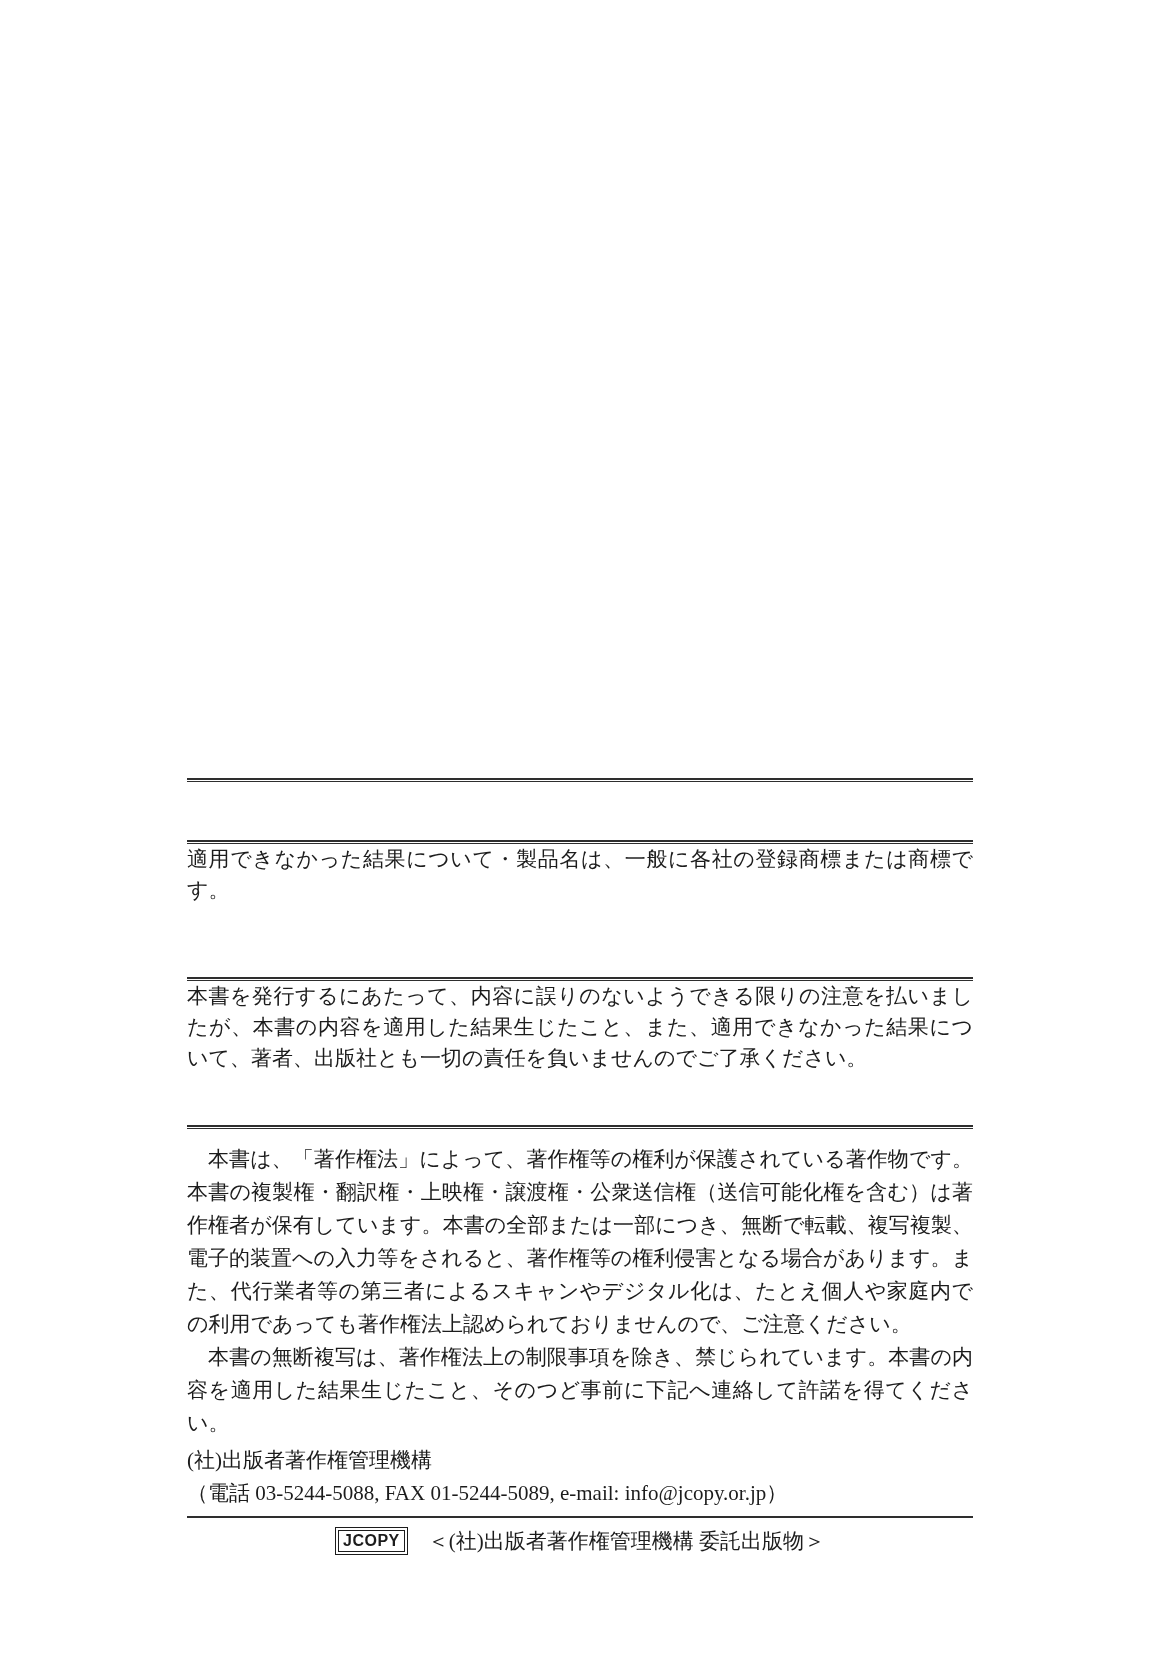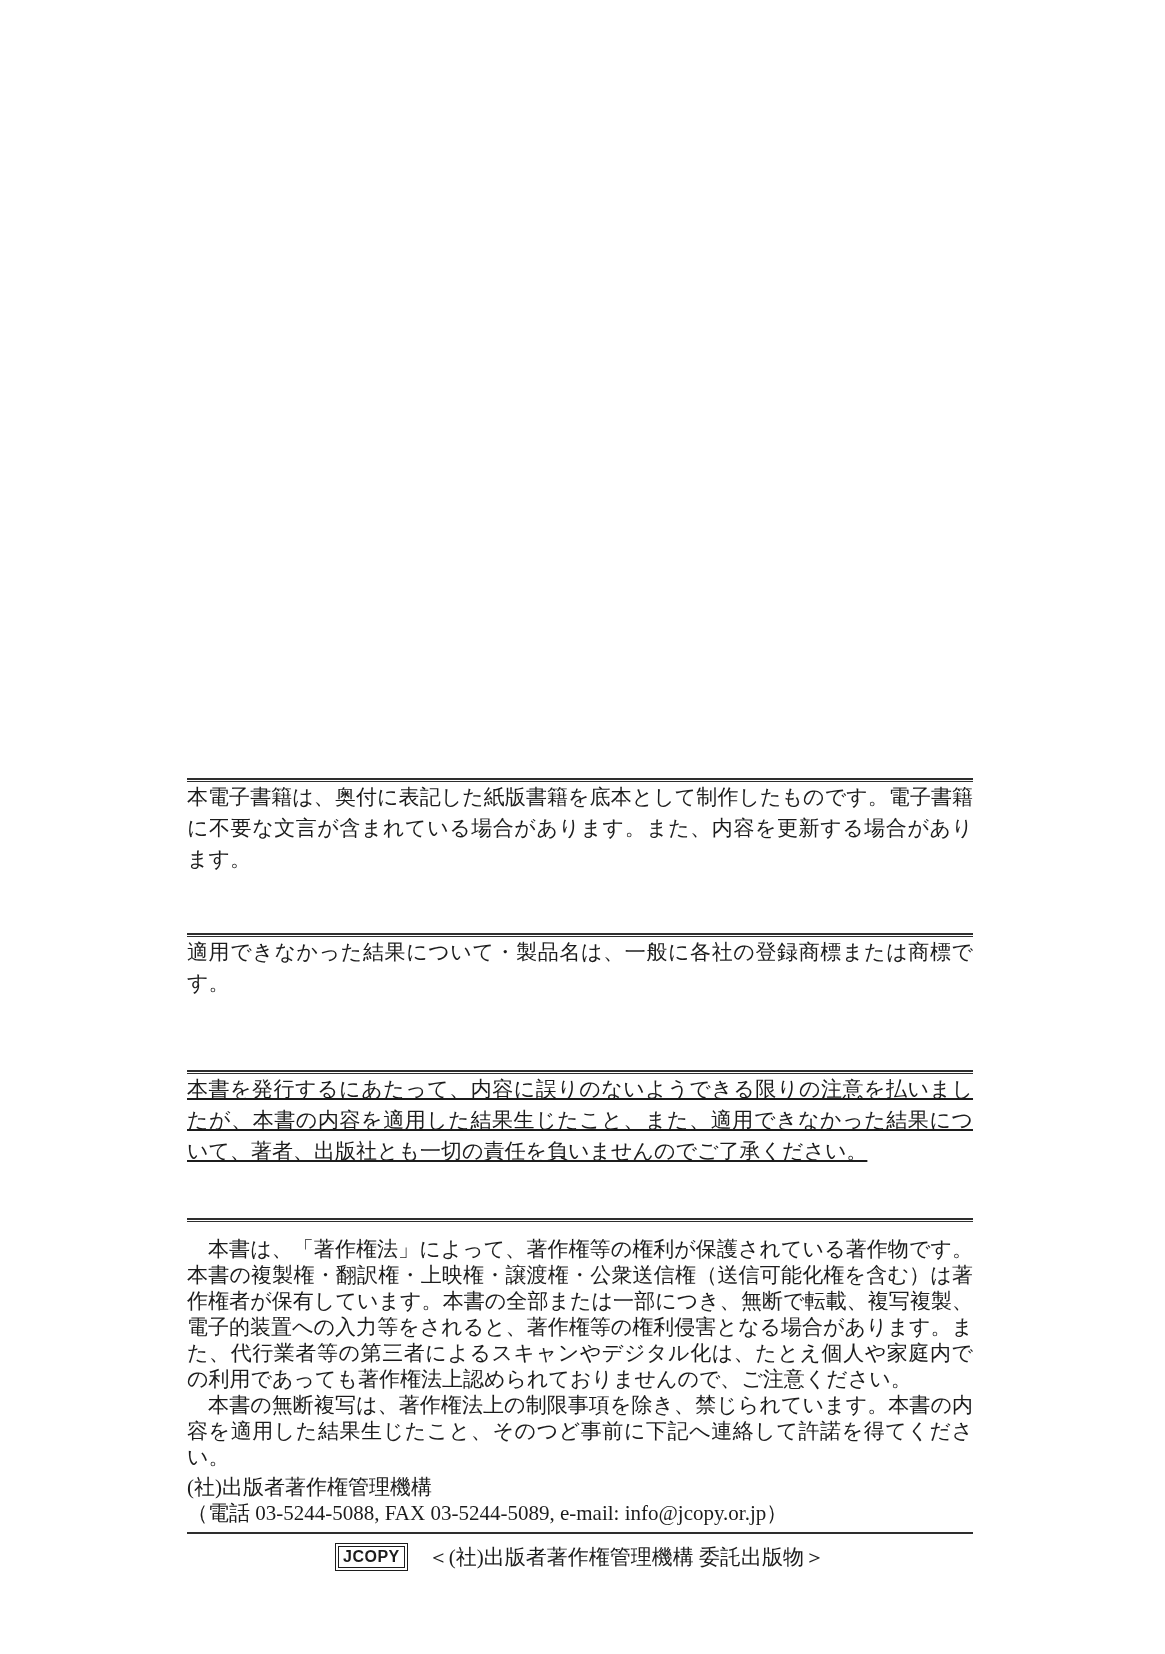--- a/index.html
+++ b/index.html
@@ -43,26 +43,26 @@
 
   p.notice {
     margin: 0;
     font-size: 21px;
     line-height: 31px;
     text-align: justify;
     text-justify: inter-character;
   }
   .notice-1 { margin-top: 15px; }
   .notice-2 { margin-top: 20px; line-height: 33px; }
-  .notice-3 { margin-top: 18px; line-height: 33px; text-decoration: underline; }
+  .notice-3 { margin-top: 18px; line-height: 33px; }
 
   .copyright {
     margin-top: 14px;
     font-size: 21px;
-    line-height: 26px;
+    line-height: 33px;
   }
   .copyright p {
     margin: 0;
     text-align: justify;
     text-justify: inter-character;
     white-space: pre-wrap;
   }
   .copyright p.center {
     white-space: normal;
   }
@@ -89,34 +89,33 @@
     color: #1c1c1c;
   }
 </style>
 </head>
 <body>
 
 <div class="page">
   <div class="content">
 
     <div class="rule double rule-1"></div>
-    <p class="notice notice-1">本電子書籍は、奥付に表記した紙版書籍を底本として制作したものです。電子書籍に不要な文言が含まれている場合があります。また、内容を更新する場合があります。</p>
 
     <div class="rule double rule-2"></div>
     <p class="notice notice-2">適用できなかった結果について・製品名は、一般に各社の登録商標または商標です。</p>
 
     <div class="rule double rule-3"></div>
     <p class="notice notice-3">本書を発行するにあたって、内容に誤りのないようできる限りの注意を払いましたが、本書の内容を適用した結果生じたこと、また、適用できなかった結果について、著者、出版社とも一切の責任を負いませんのでご了承ください。</p>
 
     <div class="rule double rule-4"></div>
     <div class="copyright">
       <p>　本書は、「著作権法」によって、著作権等の権利が保護されている著作物です。本書の複製権・翻訳権・上映権・譲渡権・公衆送信権（送信可能化権を含む）は著作権者が保有しています。本書の全部または一部につき、無断で転載、複写複製、電子的装置への入力等をされると、著作権等の権利侵害となる場合があります。また、代行業者等の第三者によるスキャンやデジタル化は、たとえ個人や家庭内での利用であっても著作権法上認められておりませんので、ご注意ください。</p>
       <p>　本書の無断複写は、著作権法上の制限事項を除き、禁じられています。本書の内容を適用した結果生じたこと、そのつど事前に下記へ連絡して許諾を得てください。</p>
       <p class="center org">(社)出版者著作権管理機構</p>
-      <p class="center contact">（電話 03-5244-5088, FAX 03-5244-5089, e-mail: info@jcopy.or.jp）</p>
+      <p class="center contact">（電話 03-5244-5088, FAX 01-5244-5089, e-mail: info@jcopy.or.jp）</p>
     </div>
 
     <div class="rule single rule-bottom"></div>
     <div class="jcopy-line">
       <span class="jcopy-box">JCOPY</span>
       <span>＜(社)出版者著作権管理機構 委託出版物＞</span>
     </div>
 
   </div>
 </div>

